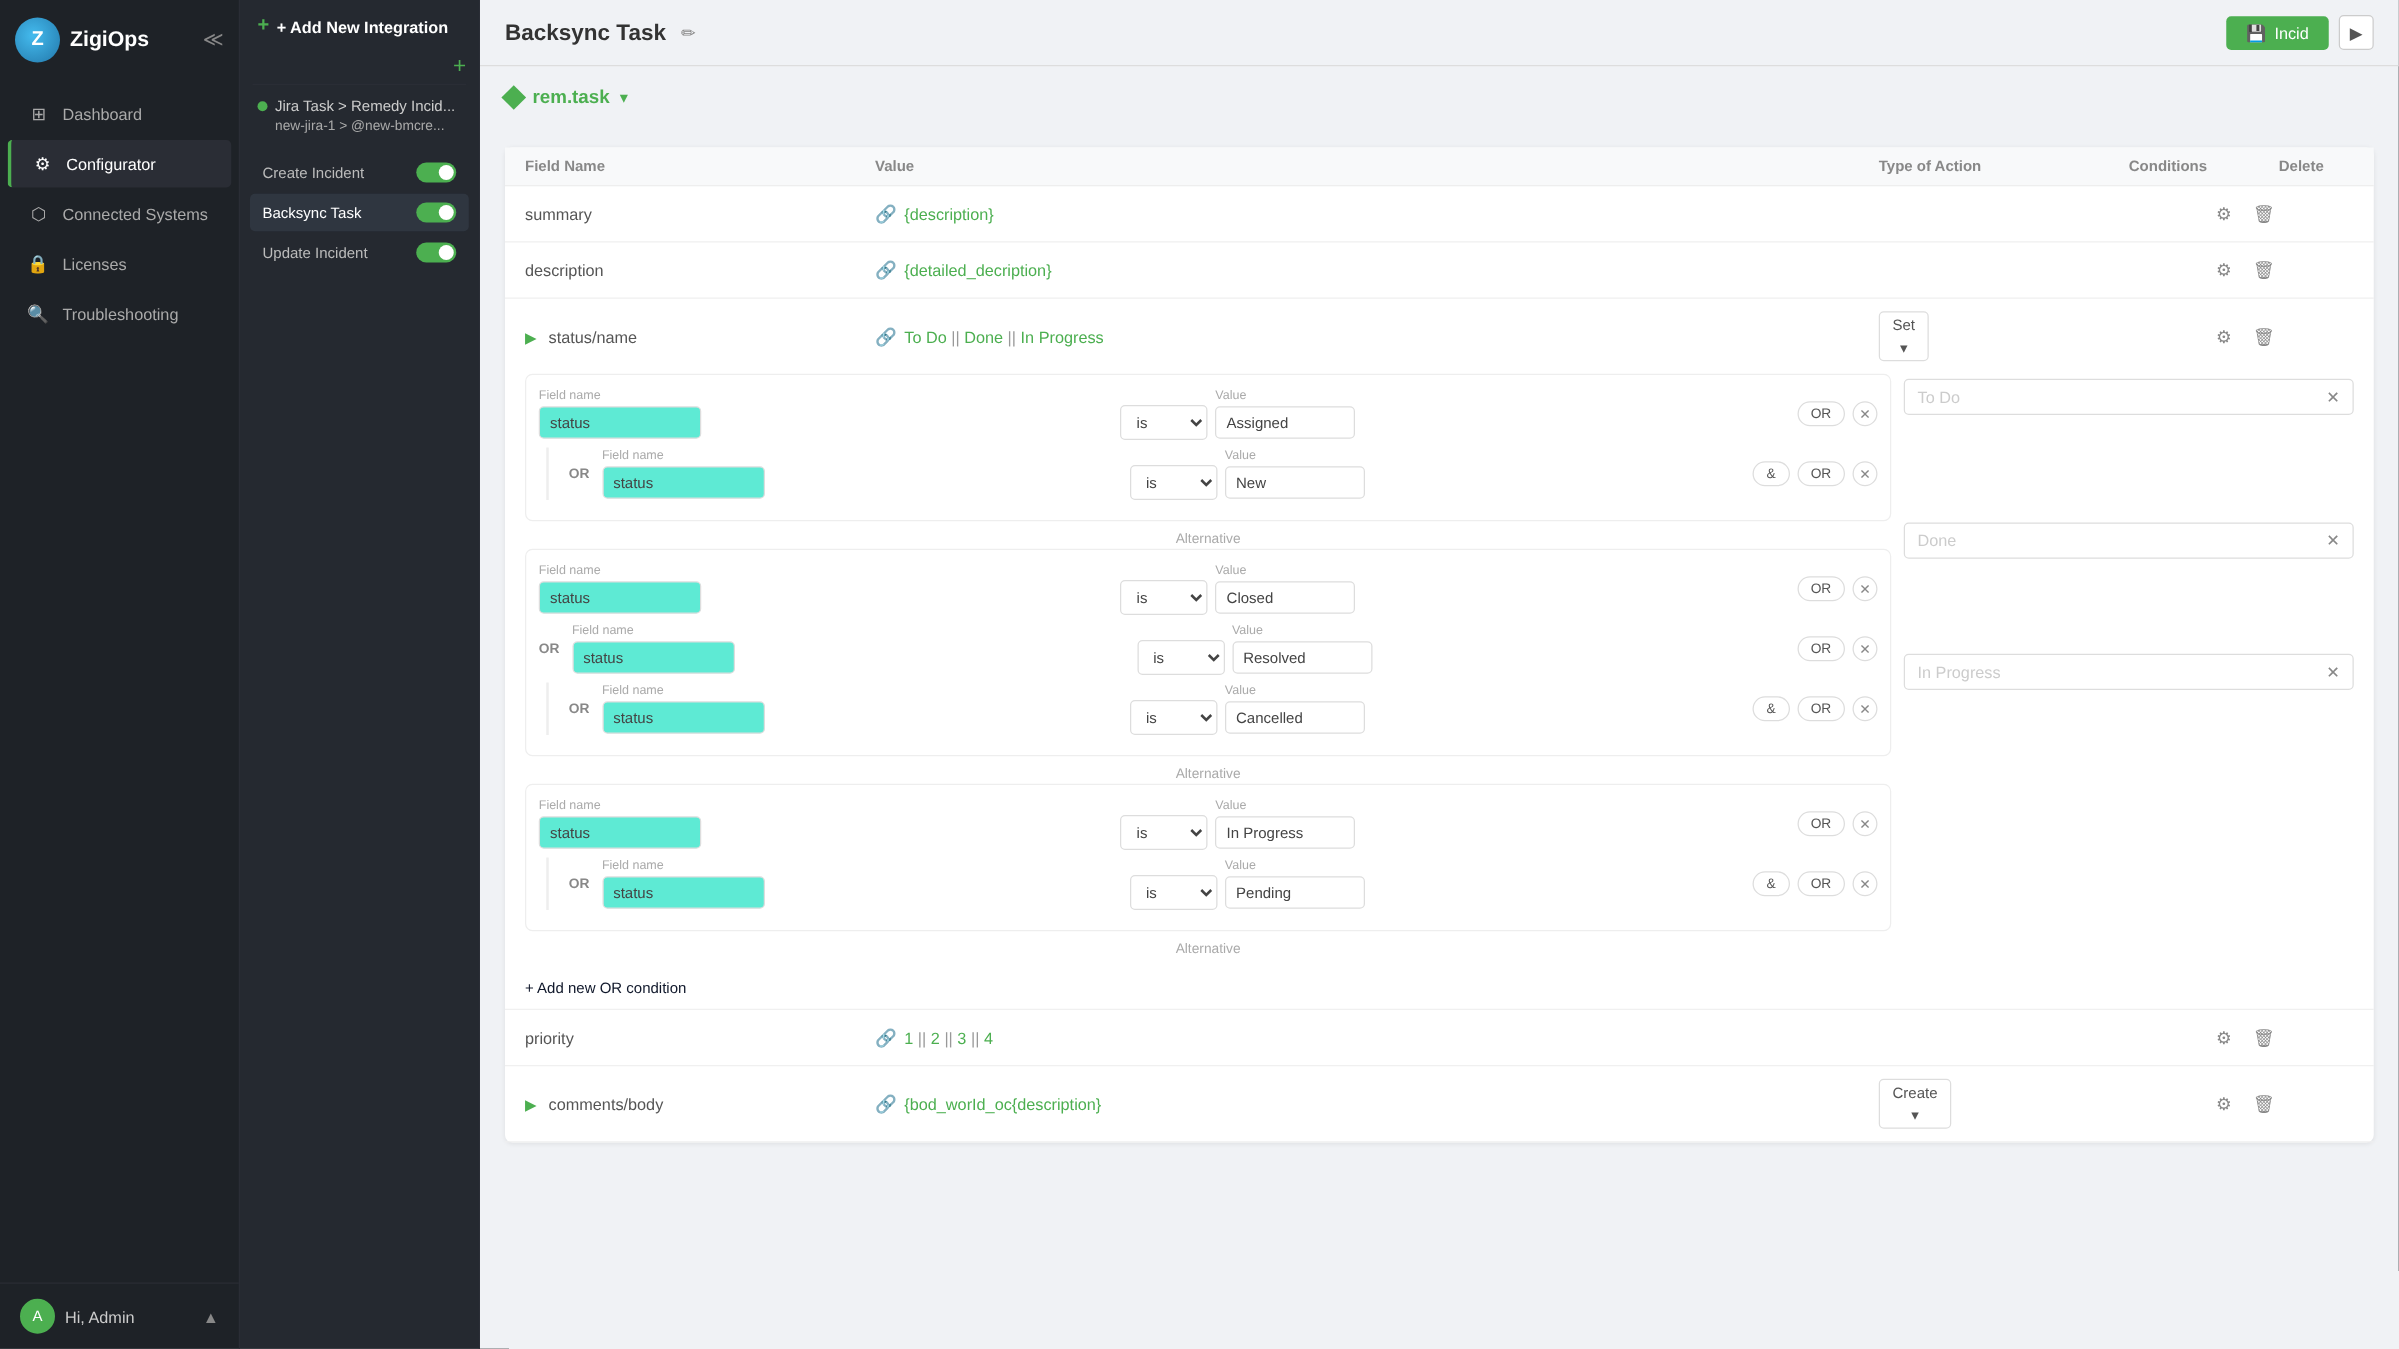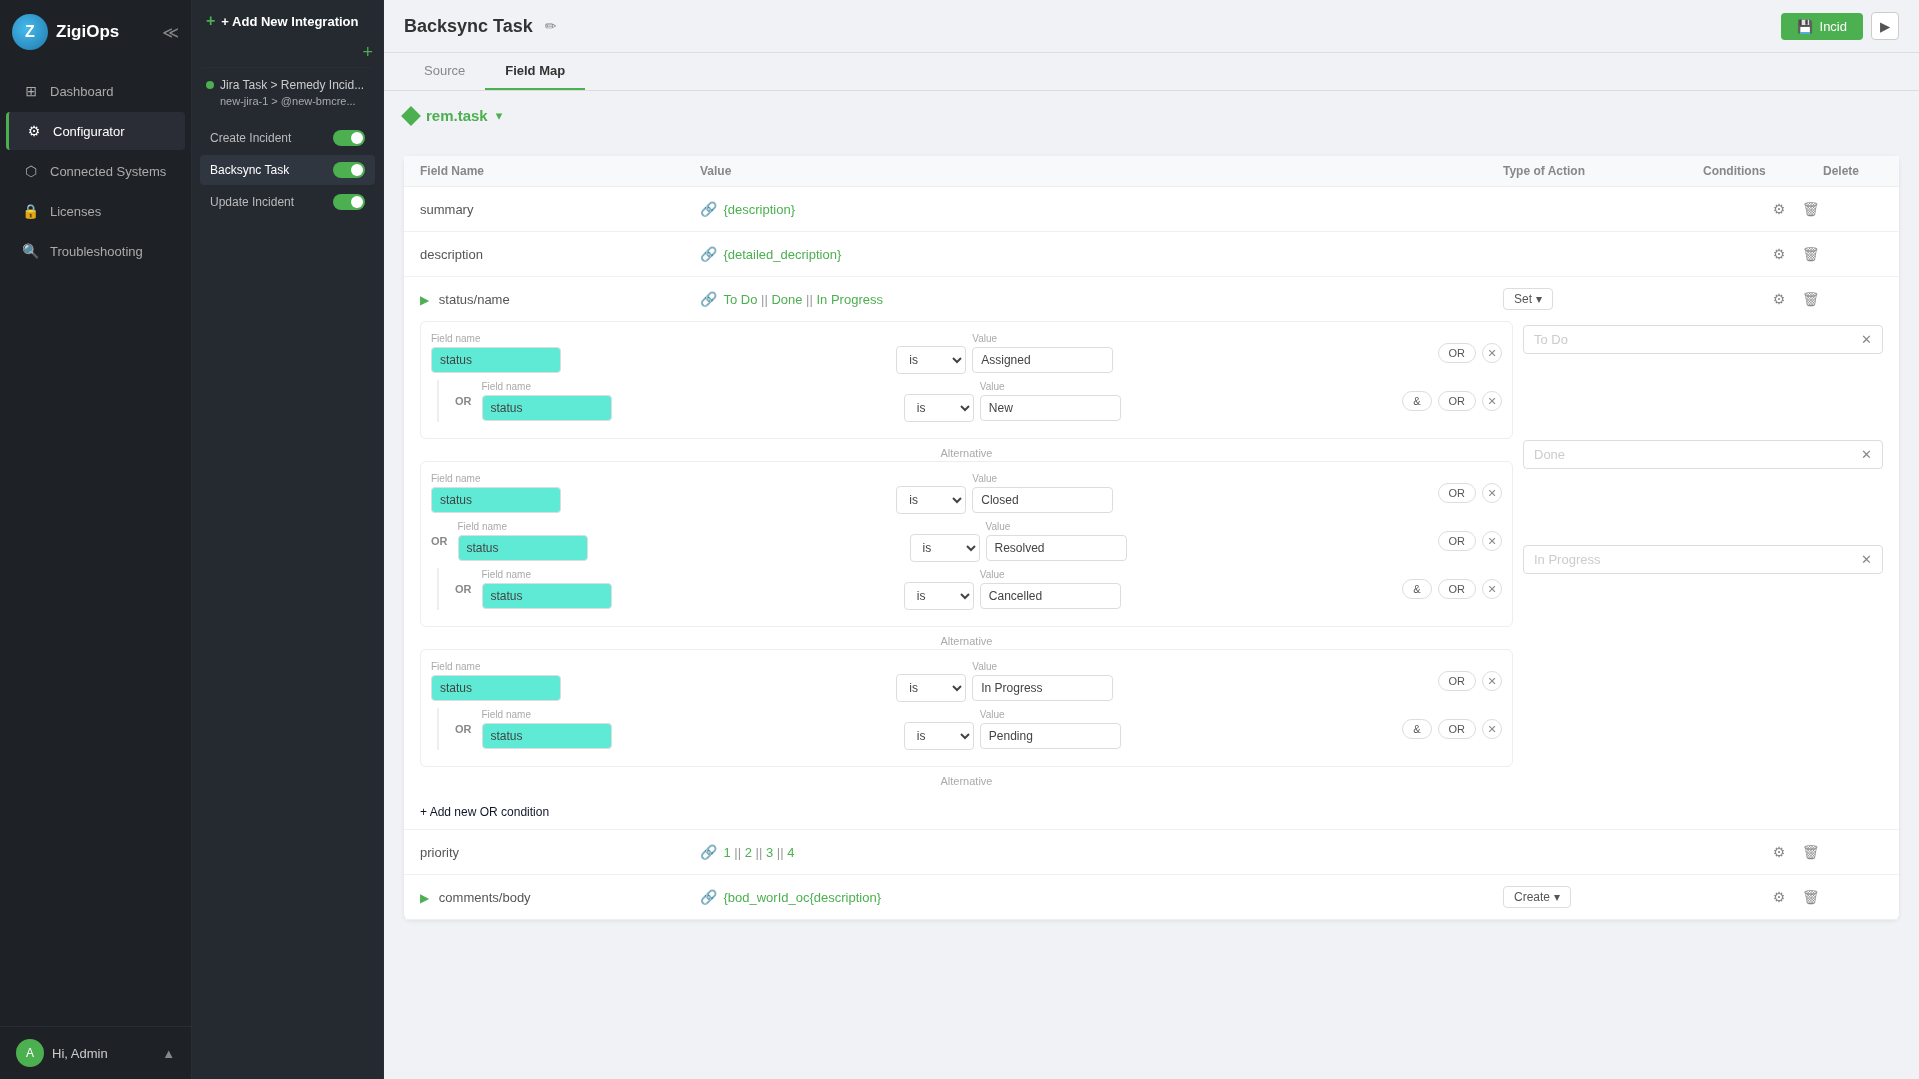--- a/index.html
+++ b/index.html
@@ -68,28 +68,28 @@
     .field-name { color: #555; font-size: 13px; }
     .field-value { display: flex; align-items: center; gap: 6px; color: #4caf50; font-size: 13px; }
     .link-icon { color: #4caf50; font-size: 14px; }
     .field-actions { display: flex; align-items: center; gap: 8px; justify-content: flex-end; }
     .action-btn { width: 24px; height: 24px; border: none; background: transparent; cursor: pointer; color: #888; font-size: 14px; display: flex; align-items: center; justify-content: center; border-radius: 3px; }
 
     
     .expandable-row { border-bottom: 1px solid #f0f0f0; }
     .expandable-header { display: grid; grid-template-columns: 280px 1fr 200px 120px 60px; align-items: center; padding: 10px 16px; cursor: pointer; }
     .expand-arrow { color: #4caf50; margin-right: 6px; font-size: 12px; }
-    .set-btn { display: flex; align-items: center; gap: 4px; border: 1px solid #ddd; background: #fff; border-radius: 4px; padding: 3px 10px; cursor: pointer; font-size: 12px; color: #555; }
+    .set-btn { display: flex; align-items: center; gap: 4px; border: 1px solid #ddd; background: #fff; border-radius: 4px; padding: 3px 10px; cursor: pointer; font-size: 12px; color: #555; flex-direction: column; }
     .condition-group { background: #fff; border-radius: 6px; padding: 10px; margin-bottom: 8px; border: 1px solid #eee; }
     .condition-row { display: flex; align-items: center; gap: 6px; margin-bottom: 6px; }
     .or-label { color: #888; font-size: 11px; font-weight: 600; margin-right: 4px; }
     .field-label-sm { font-size: 10px; color: #aaa; margin-bottom: 2px; }
     .cond-input { border: 1px solid #ddd; border-radius: 4px; padding: 5px 8px; font-size: 12px; color: #444; background: #5eead4; }
     .cond-select { border: 1px solid #ddd; border-radius: 4px; padding: 5px 8px; font-size: 12px; color: #444; background: #fff; }
-    .cond-value { border: 1px solid #ddd; border-radius: 4px; padding: 5px 8px; font-size: 12px; color: #444; background: #fff; width: 141px; }
+    .cond-value { border: 1px solid #ddd; border-radius: 4px; padding: 5px 8px; font-size: 12px; color: #444; background: #fff; width: 112px; }
     .or-btn { border: 1px solid #ddd; border-radius: 12px; padding: 3px 10px; font-size: 11px; cursor: pointer; background: #fff; color: #555; }
     .and-btn { border: 1px solid #ddd; border-radius: 12px; padding: 3px 10px; font-size: 11px; cursor: pointer; background: #fff; color: #555; }
     .x-btn { border: 1px solid #ddd; border-radius: 50%; width: 20px; height: 20px; font-size: 11px; cursor: pointer; background: #fff; color: #888; display: flex; align-items: center; justify-content: center; }
     .alternative-label { text-align: center; color: #aaa; font-size: 11px; margin: 6px 0 2px; }
 
     .add-or-link { color: #0f172a; font-size: 12px; cursor: pointer; padding: 6px 16px 10px; display: inline-block; }
 
     
     .content-area::-webkit-scrollbar { width: 6px; }
     .content-area::-webkit-scrollbar-track { background: #f0f2f5; }
@@ -181,24 +181,20 @@
       <button class="save-btn">
         <span>💾</span>
         <span>Incid</span>
       </button>
       <button class="play-btn">
         <span>▶</span>
       </button>
     </div>
   </div>
 
-  <div class="tab-bar">
-    <div class="tab-item">Source</div>
-    <div class="tab-item active">Field Map</div>
-  </div>
 
   <div class="content-area">
 
     <div class="entity-row">
       <div class="entity-diamond"></div>
       <span class="entity-name">rem.task</span>
       <span class="entity-arrow">▾</span>
     </div>
 
     <div class="mapping-section">

